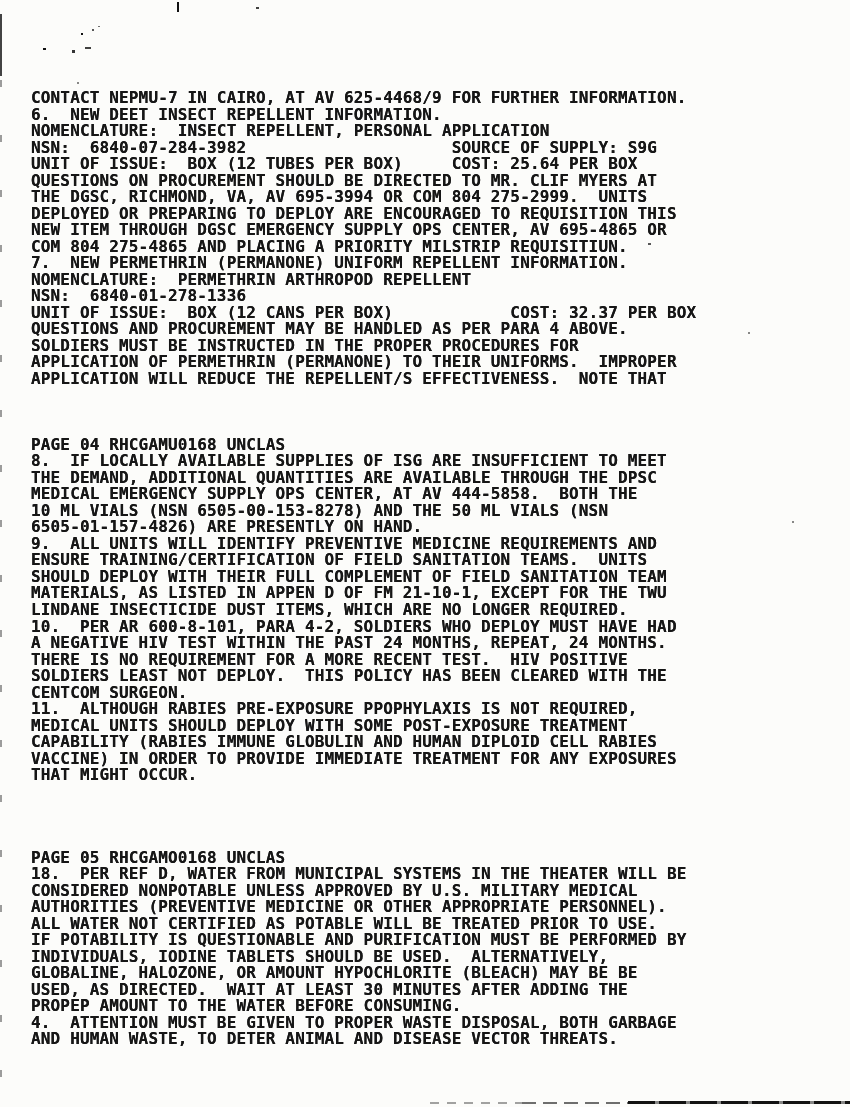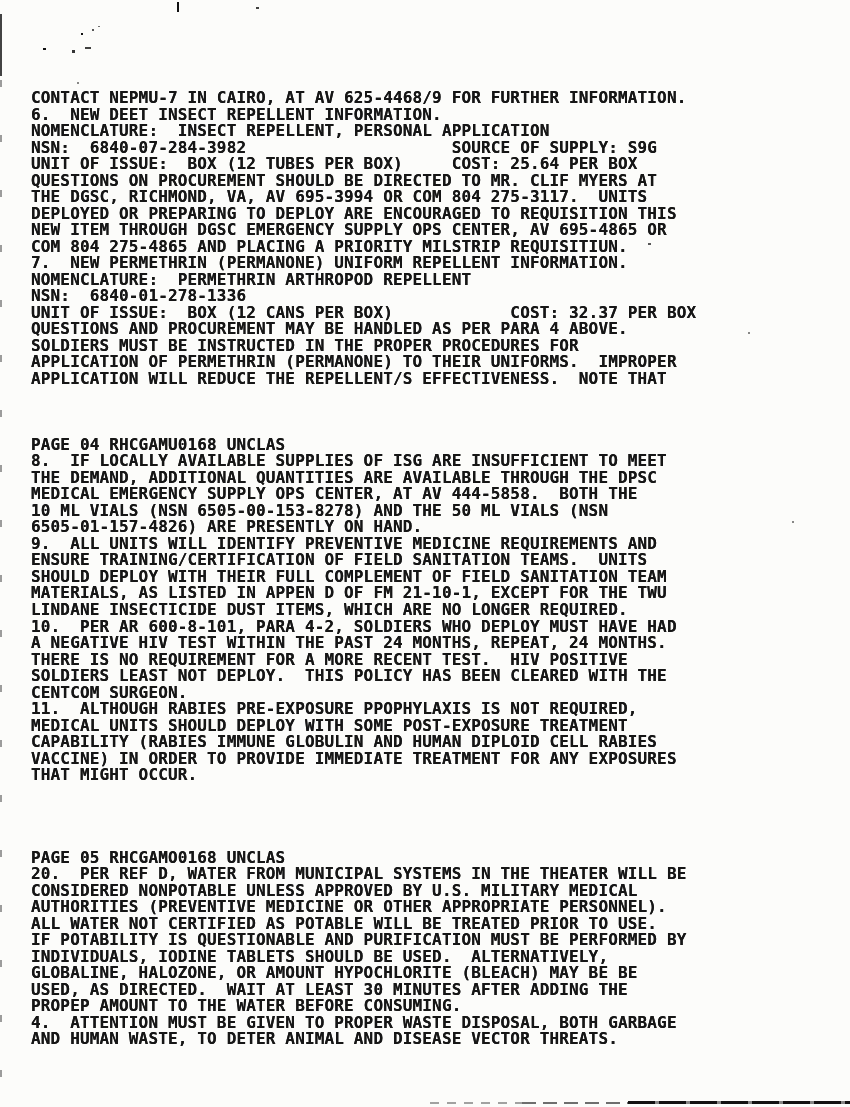--- a/index.html
+++ b/index.html
@@ -48,21 +48,21 @@
 
 <div class="page">
 
   <div class="textblock">
       <div class="line">CONTACT NEPMU-7 IN CAIRO, AT AV 625-4468/9 FOR FURTHER INFORMATION.</div>
       <div class="line">6.  NEW DEET INSECT REPELLENT INFORMATION.</div>
       <div class="line">NOMENCLATURE:  INSECT REPELLENT, PERSONAL APPLICATION</div>
       <div class="line">NSN:  6840-07-284-3982                     SOURCE OF SUPPLY: S9G</div>
       <div class="line">UNIT OF ISSUE:  BOX (12 TUBES PER BOX)     COST: 25.64 PER BOX</div>
       <div class="line">QUESTIONS ON PROCUREMENT SHOULD BE DIRECTED TO MR. CLIF MYERS AT</div>
-      <div class="line">THE DGSC, RICHMOND, VA, AV 695-3994 OR COM 804 275-3117.  UNITS</div>
+      <div class="line">THE DGSC, RICHMOND, VA, AV 695-3994 OR COM 804 275-2999.  UNITS</div>
       <div class="line">DEPLOYED OR PREPARING TO DEPLOY ARE ENCOURAGED TO REQUISITION THIS</div>
       <div class="line">NEW ITEM THROUGH DGSC EMERGENCY SUPPLY OPS CENTER, AV 695-4865 OR</div>
       <div class="line">COM 804 275-4865 AND PLACING A PRIORITY MILSTRIP REQUISITIUN.</div>
       <div class="line">7.  NEW PERMETHRIN (PERMANONE) UNIFORM REPELLENT INFORMATION.</div>
       <div class="line">NOMENCLATURE:  PERMETHRIN ARTHROPOD REPELLENT</div>
       <div class="line">NSN:  6840-01-278-1336</div>
       <div class="line">UNIT OF ISSUE:  BOX (12 CANS PER BOX)            COST: 32.37 PER BOX</div>
       <div class="line">QUESTIONS AND PROCUREMENT MAY BE HANDLED AS PER PARA 4 ABOVE.</div>
       <div class="line">SOLDIERS MUST BE INSTRUCTED IN THE PROPER PROCEDURES FOR</div>
       <div class="line">APPLICATION OF PERMETHRIN (PERMANONE) TO THEIR UNIFORMS.  IMPROPER</div>
@@ -89,21 +89,21 @@
       <div class="line">11.  ALTHOUGH RABIES PRE-EXPOSURE PPOPHYLAXIS IS NOT REQUIRED,</div>
       <div class="line">MEDICAL UNITS SHOULD DEPLOY WITH SOME POST-EXPOSURE TREATMENT</div>
       <div class="line">CAPABILITY (RABIES IMMUNE GLOBULIN AND HUMAN DIPLOID CELL RABIES</div>
       <div class="line">VACCINE) IN ORDER TO PROVIDE IMMEDIATE TREATMENT FOR ANY EXPOSURES</div>
       <div class="line">THAT MIGHT OCCUR.</div>
       <div class="line"></div>
       <div class="line"></div>
       <div class="line"></div>
       <div class="line"></div>
       <div class="line">PAGE 05 RHCGAMO0168 UNCLAS</div>
-      <div class="line">20.  PER REF D, WATER FROM MUNICIPAL SYSTEMS IN THE THEATER WILL BE</div>
+      <div class="line">18.  PER REF D, WATER FROM MUNICIPAL SYSTEMS IN THE THEATER WILL BE</div>
       <div class="line">CONSIDERED NONPOTABLE UNLESS APPROVED BY U.S. MILITARY MEDICAL</div>
       <div class="line">AUTHORITIES (PREVENTIVE MEDICINE OR OTHER APPROPRIATE PERSONNEL).</div>
       <div class="line">ALL WATER NOT CERTIFIED AS POTABLE WILL BE TREATED PRIOR TO USE.</div>
       <div class="line">IF POTABILITY IS QUESTIONABLE AND PURIFICATION MUST BE PERFORMED BY</div>
       <div class="line">INDIVIDUALS, IODINE TABLETS SHOULD BE USED.  ALTERNATIVELY,</div>
       <div class="line">GLOBALINE, HALOZONE, OR AMOUNT HYPOCHLORITE (BLEACH) MAY BE BE</div>
       <div class="line">USED, AS DIRECTED.  WAIT AT LEAST 30 MINUTES AFTER ADDING THE</div>
       <div class="line">PROPEP AMOUNT TO THE WATER BEFORE CONSUMING.</div>
       <div class="line">4.  ATTENTION MUST BE GIVEN TO PROPER WASTE DISPOSAL, BOTH GARBAGE</div>
       <div class="line">AND HUMAN WASTE, TO DETER ANIMAL AND DISEASE VECTOR THREATS.</div>

